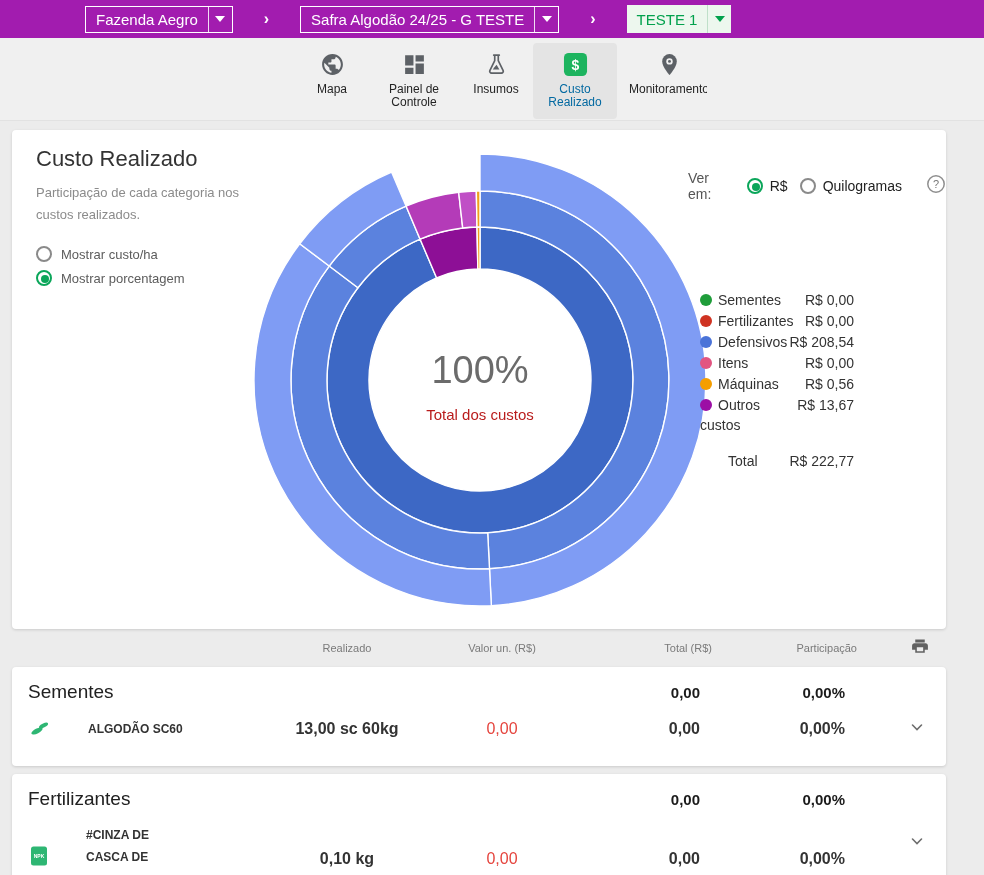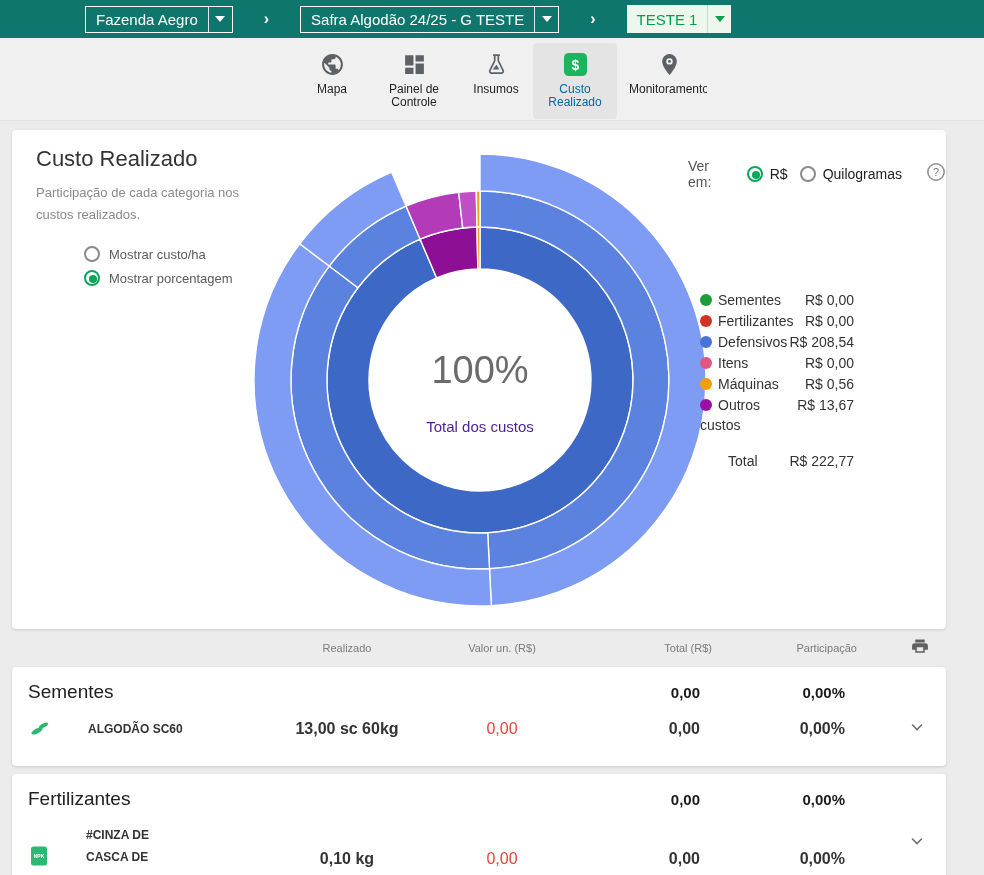--- a/index.html
+++ b/index.html
@@ -1,20 +1,20 @@
 <!DOCTYPE html>
 <html><head>
 <meta charset="utf-8">
 <style>
   * { margin:0; padding:0; box-sizing:border-box; }
   html,body { width:984px; height:875px; overflow:hidden; }
   body { position:relative; background:#ececec; font-family:"Liberation Sans",sans-serif; }
 
   
-  .topbar { position:absolute; left:0; top:0; width:984px; height:38px; background:#0f766e;
+  .topbar { position:absolute; left:0; top:0; width:984px; height:38px; background:#a21caf;
             display:flex; align-items:center; padding-left:85px; }
   .bc-btn { display:flex; align-items:center; height:27px; border:1.5px solid #fff; color:#fff;
             font-size:15px; cursor:pointer; background:transparent; }
   .bc-btn .bc-label { padding:0 10px; white-space:nowrap; }
   .bc-btn .bc-arrow { width:24px; align-self:stretch; display:flex; align-items:center; justify-content:center;
             border-left:1px solid rgba(255,255,255,.85); color:#fff; }
   .bc-btn.light { background:#edf7ee; border:none; color:#02a14d; height:28px; }
   .bc-btn.light .bc-arrow { border-left:1px solid #bfe0c9; color:#02a14d; }
   .bc-sep { color:#fff; font-size:16px; margin:0 31px; font-weight:bold; }
 
@@ -28,35 +28,35 @@
   .tab.t0{width:74px}.tab.t1{width:90px}.tab.t2{width:74px}.tab.t3{width:84px}.tab.t4{width:104px}
   .tab.active { background:#e4e4e4; }
   .tab.active .tlabel { color:#0369a1; }
 
   
   .card { position:absolute; background:#fff; border-radius:4px; box-shadow:0 1px 3px rgba(0,0,0,.14); }
   .chart-card { left:12px; top:130px; width:934px; height:499px; }
   .panel-title { position:absolute; left:24px; top:16px; font-size:22px; color:#333; }
   .panel-sub { position:absolute; left:24px; top:52px; width:212px; font-size:13px; line-height:22px; color:#8b8b8b; }
   .radio-group { position:absolute; left:24px; top:116px; }
-  .radio-row { display:flex; align-items:center; margin-bottom:8px; cursor:pointer;margin-left:48px; }
+  .radio-row { display:flex; align-items:center; margin-bottom:8px; cursor:pointer; }
   .radio { width:16px; height:16px; border-radius:50%; border:2px solid #8a8a8a; position:relative; flex:0 0 16px; }
   .radio.sel { border-color:#0ba65a; }
   .radio.sel::after { content:""; position:absolute; left:3px; top:3px; width:8px; height:8px; border-radius:50%; background:#0ba65a; }
   .radio-row span.rlabel { margin-left:9px; font-size:13px; color:#5c5c5c; }
-  .ver-em { position:absolute; left:676px; top:28px; display:flex; align-items:center; }
+  .ver-em { position:absolute; left:676px; top:40px; display:flex; align-items:center; }
   .ver-em .vlabel { font-size:14px; color:#555; margin-right:14px; }
   .ver-em .opt { display:flex; align-items:center; margin-right:12px; cursor:pointer; }
   .ver-em .opt span.olabel { margin-left:7px; font-size:14px; color:#222; }
   .help { margin-left:12px; cursor:pointer; }
 
   .sunburst-wrap { position:absolute; left:238px; top:20px; width:460px; height:460px; }
   .center-label { position:absolute; left:318px; top:185px; width:300px; text-align:center; pointer-events:none; }
   .center-label .big { font-size:38px; color:#6b6b6b;margin-top:34px; }
-  .center-label .small { font-size:15px; color:#4c1d95; margin-top:26px; }
+  .center-label .small { font-size:15px; color:#b91c1c; margin-top:14px; }
 
   .legend { position:absolute; left:688px; top:160px; width:154px; font-size:14px; color:#333; }
   .lrow { display:flex; justify-content:space-between; align-items:flex-start; line-height:20px; margin-bottom:1px; }
   .lname { }
   .ldot { display:inline-block; width:12px; height:12px; border-radius:50%; margin-right:6px; transform:translateY(1px); }
   .lval { white-space:nowrap; }
   .ltotal { display:flex; justify-content:space-between; font-weight:normal; margin-top:16px; line-height:20px; }
   .ltotal .tl { margin-left:28px; }
 
   

